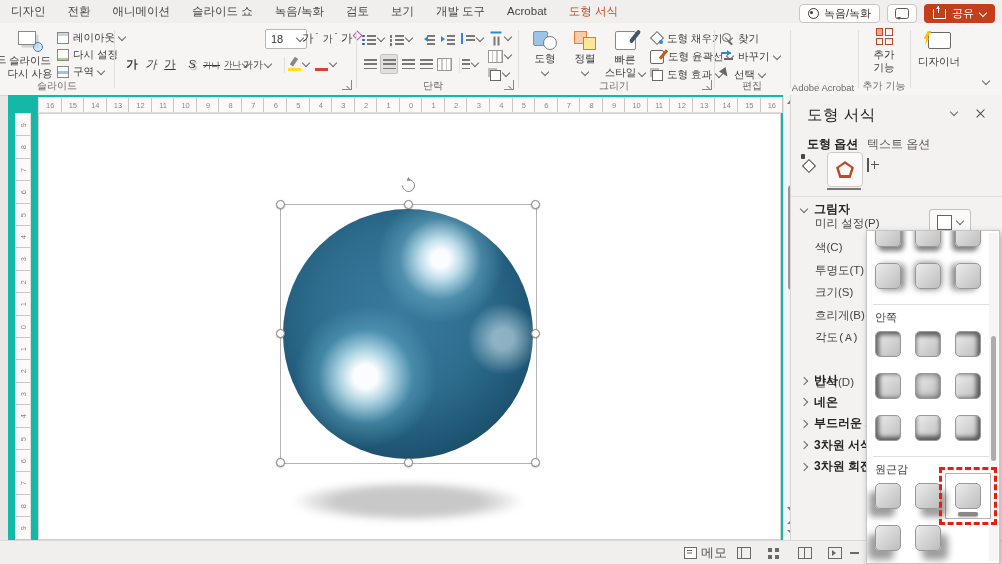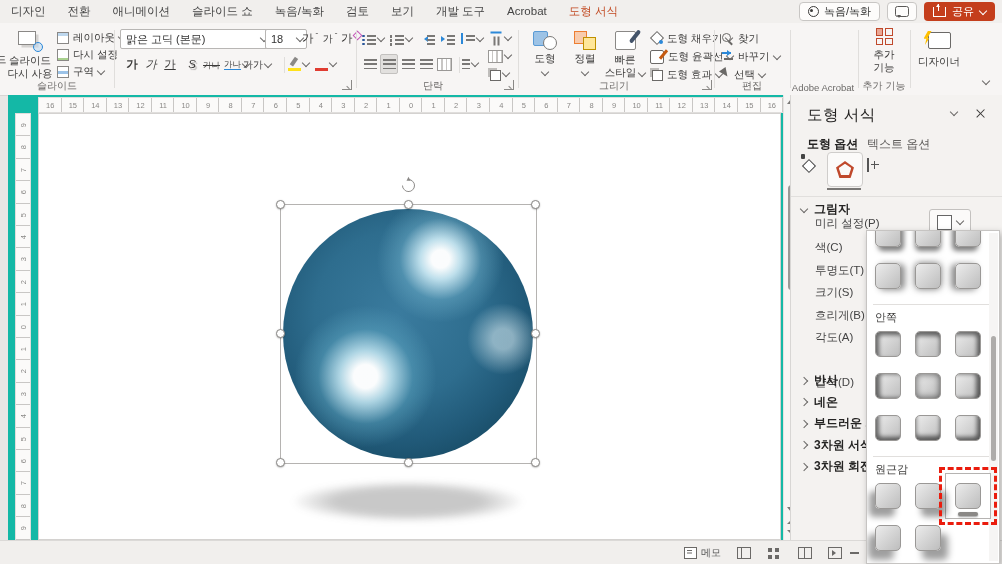--- a/index.html
+++ b/index.html
@@ -1,20 +1,20 @@
 <!DOCTYPE html>
 <html><head>
 <meta charset="utf-8">
 <style>
   html,body{margin:0;padding:0;background:#d0cecc}
   #app{position:relative;width:1002px;height:564px;background:#e9e7e5;overflow:hidden;
        font-family:"Liberation Sans","DejaVu Sans",sans-serif;color:#3b3a39;font-size:11.5px}
   .abs{position:absolute}
   
-  .menubar{position:absolute;left:0;top:0;right:0;height:23px;background:#f1efed;display:flex;align-items:center;border-bottom:1px solid #e8e6e4}
+  .menubar{position:absolute;left:0;top:0;right:0;height:23px;background:#f1efed;display:flex;align-items:flex-end;border-bottom:1px solid #e8e6e4}
   .menubar-items{display:flex;align-items:center;height:100%}
   .menu-item{padding:0 11px;font-size:11.5px;color:#444;line-height:23px;white-space:nowrap;cursor:default}
   .menu-item.active{color:#c24a22}
   .mb-right{margin-left:auto;display:flex;align-items:center;gap:7px;padding-right:7px}
   .pill{height:17px;border:1px solid #c8c6c4;border-radius:4px;background:#fdfcfb;display:flex;align-items:center;font-size:11px;padding:0 8px;gap:5px;color:#333;white-space:nowrap}
   .share-btn{background:#c43e1c;color:#fff;border-radius:4px;height:19px;display:flex;align-items:center;padding:0 9px;font-size:11px;gap:6px}
   .i-record{width:9px;height:9px;border:1.5px solid #3b3a39;border-radius:50%;position:relative;flex:none}
   .i-record::before{content:'';position:absolute;left:1.5px;top:1.5px;width:3px;height:3px;border-radius:50%;background:#3b3a39}
   .i-teams{width:11px;height:11px;background:#595959;border-radius:2px;position:relative;flex:none}
   .i-teams::before{content:'';position:absolute;left:2px;top:2px;width:7px;height:1.6px;background:#fff}
@@ -119,21 +119,21 @@
   .handle{position:absolute;width:7px;height:7px;background:#fff;border:1px solid #8a8886;border-radius:50%;box-shadow:0 .5px 1.5px rgba(0,0,0,.35)}
   .rot-handle{position:absolute;width:11px;height:11px;border:1.7px solid #8a8886;border-radius:50%;border-left-color:transparent;transform:rotate(45deg)}
   .rot-handle::before{content:'';position:absolute;left:-3.5px;top:-2px;border:2.8px solid transparent;border-right:4.5px solid #8a8886;transform:rotate(45deg)}
   .scroll-v{position:absolute;left:775px;top:0;width:15px;height:445px;background:#f6f5f4;border-left:1px solid #e5e3e1}
   .tri{width:0;height:0;border:4px solid transparent;position:absolute;left:3px}
   .tri.up{border-bottom:5px solid #7a7876;border-top:none}
   .tri.dn{border-top:5px solid #7a7876;border-bottom:none}
   .thumb{position:absolute;left:4px;width:7px;border-radius:4px;background:#9a9896}
   
   .statusbar{position:absolute;left:0;top:540px;width:1002px;height:24px;background:#f1efed;border-top:1px solid #dbd9d7;z-index:10}
-  .sb-item{position:absolute;top:0;height:24px;display:flex;align-items:center;gap:4px;font-size:10px;color:#555}
+  .sb-item{position:absolute;top:0;height:24px;display:flex;align-items:center;gap:4px;font-size:13px;color:#555}
   .s-note{position:relative;width:11px;height:10px;border:1.2px solid #6b6967;background:#fff}
   .s-note::before{content:'';position:absolute;left:2px;top:2px;width:5px;height:1.1px;background:#6b6967;box-shadow:0 2.5px 0 #6b6967}
   .s-normal{position:relative;width:12px;height:10px;border:1.2px solid #6b6967}
   .s-normal::before{content:'';position:absolute;left:2.5px;top:0;bottom:0;width:1.2px;background:#6b6967}
   .s-sorter{width:11px;height:11px;background:linear-gradient(#6b6967,#6b6967) 0 0/4px 4px no-repeat,linear-gradient(#6b6967,#6b6967) 7px 0/4px 4px no-repeat,linear-gradient(#6b6967,#6b6967) 0 7px/4px 4px no-repeat,linear-gradient(#6b6967,#6b6967) 7px 7px/4px 4px no-repeat}
   .s-reading{width:12px;height:10px;border:1.2px solid #6b6967;background:linear-gradient(90deg,transparent 0 5px,#6b6967 5px 6.2px,transparent 6.2px)}
   .s-show{position:relative;width:12px;height:10px;border:1.2px solid #6b6967}
   .s-show::before{content:'';position:absolute;left:3px;top:1.5px;border:3px solid transparent;border-left:4.5px solid #6b6967}
   .s-minus{width:9px;height:1.8px;background:#6b6967}
   
@@ -233,24 +233,20 @@
       <span>다시 설정</span>
     </div>
     <div class="smbtn" style="left:57px;top:41px">
       <span class="ic12 i-section"></span>
       <span>구역</span>
         <span class="cv"></span>
     </div>
     <div class="rlabel" style="left:6px;width:102px">슬라이드</div>
     <div class="vsep" style="left:114px"></div>
 
-    <div class="combo" style="left:120px;top:6px;width:141px;height:18px">
-      <span>맑은 고딕 (본문)</span>
-        <span class="cv"></span>
-    </div>
     <div class="combo" style="left:265px;top:6px;width:32px;height:18px">
       <span>18</span>
         <span class="cv"></span>
     </div>
     <div class="tbtn" style="left:302px;top:7px">
         <span class="glyph">가</span>
         <span style="font-size:8px;margin-top:-8px">ˆ</span>
       </div>
     <div class="tbtn" style="left:322px;top:7px">
         <span class="glyph" style="font-size:10px">가</span>
@@ -549,21 +545,21 @@
     <div class="prop-label" style="top:121px">미리 설정(P)</div>
     <div class="preset-btn">
       <span class="sq"></span>
       <span class="cv"></span>
     </div>
     <div>
         <div class="prop-label" style="top: 145px;">색(C)</div>
         <div class="prop-label" style="top: 167.5px;">투명도(T)</div>
         <div class="prop-label" style="top: 190px;">크기(S)</div>
         <div class="prop-label" style="top: 212.5px;">흐리게(B)</div>
-        <div class="prop-label" style="top: 235px;">각도(A)</div>
+        <div class="prop-label" style="top: 235px; font-family: Liberation Mono, monospace;">각도(A)</div>
         <div class="prop-label" style="top: 257.5px; margin-top: 22px;">간격(D)</div>
       </div>
     <div>
         <div class="sec-head" style="top: 277px;">
           <span class="cv r"></span>
           <span>반사</span>
         </div>
         <div class="sec-head" style="top: 298.5px;">
           <span class="cv r"></span>
           <span>네온</span>

